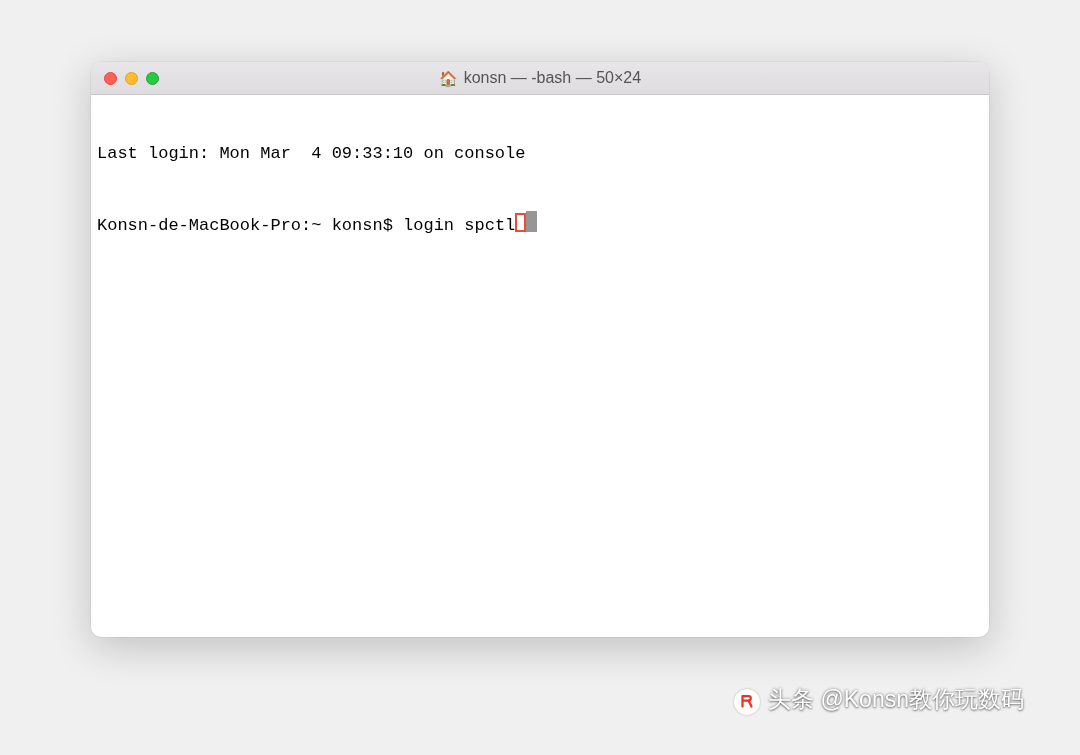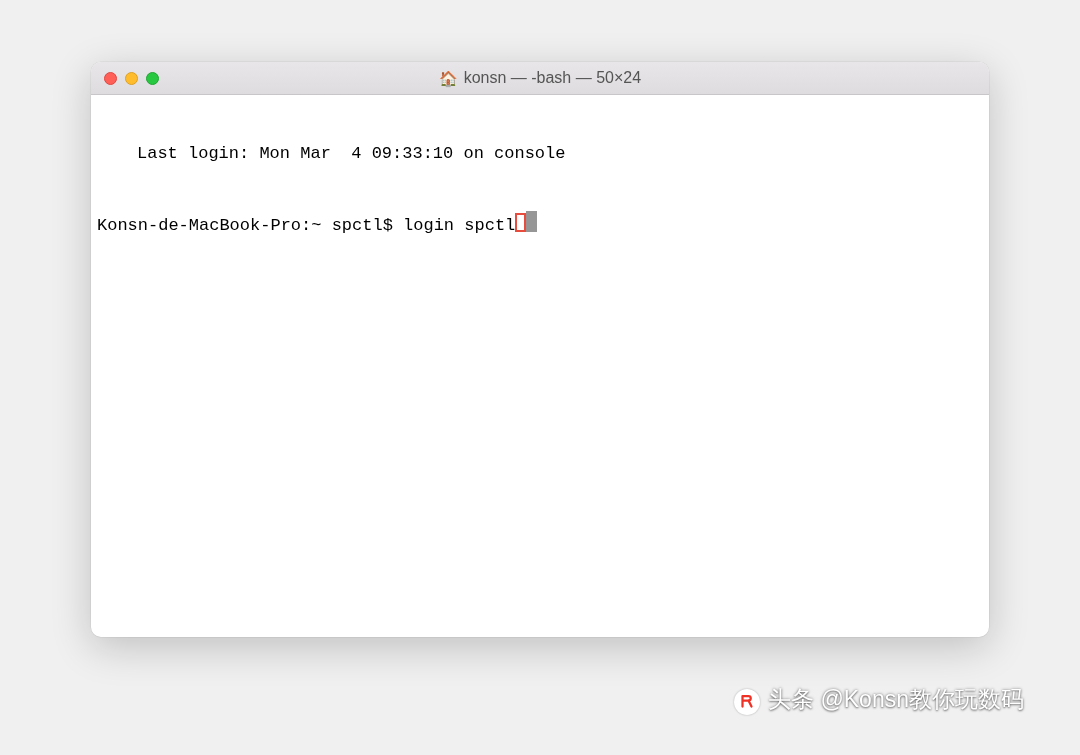--- a/index.html
+++ b/index.html
@@ -82,21 +82,20 @@
       font-family: "Menlo", "Monaco", "Courier New", monospace;
       font-size: 17px;
       line-height: 1.3;
       color: #000;
       white-space: pre;
       overflow: hidden;
       position: relative;
     }
     .terminal-line {
       white-space: pre;
-      margin-left: 40px;
     }
     .prompt-line {
       display: flex;
       align-items: baseline;
       white-space: pre;
     }
     .highlight-box {
       display: inline-block;
       border: 2px solid #e74c3c;
       width: 11px;
@@ -151,21 +150,21 @@
       <div class="traffic-light minimize-btn"></div>
       <div class="traffic-light maximize-btn"></div>
     </div>
     <div class="title-content">
       <span class="home-icon">🏠</span>
       <span>konsn — -bash — 50×24</span>
     </div>
   </div>
   <div class="terminal-body">
     <div class="terminal-line">Last login: Mon Mar  4 09:33:10 on console</div>
-    <div class="prompt-line"><span>Konsn-de-MacBook-Pro:~ spctl$ </span><span>login spctl</span><span class="highlight-box"></span><span class="cursor-block"></span></div>
+    <div class="prompt-line"><span>Konsn-de-MacBook-Pro:~ konsn$ </span><span>login spctl</span><span class="highlight-box"></span><span class="cursor-block"></span></div>
   </div>
 </div>
 
 <div class="watermark">
   <span class="watermark-icon">
     <svg viewBox="0 0 24 24" fill="none">
       <path d="M6 4 L6 18 M6 4 L14 4 C16 4 17 5 17 7 C17 9 16 10 14 10 L6 10 M14 10 L18 18" stroke="#ee3124" stroke-width="3" stroke-linecap="round" stroke-linejoin="round"></path>
     </svg>
   </span>
   <span>头条 @Konsn教你玩数码</span>

